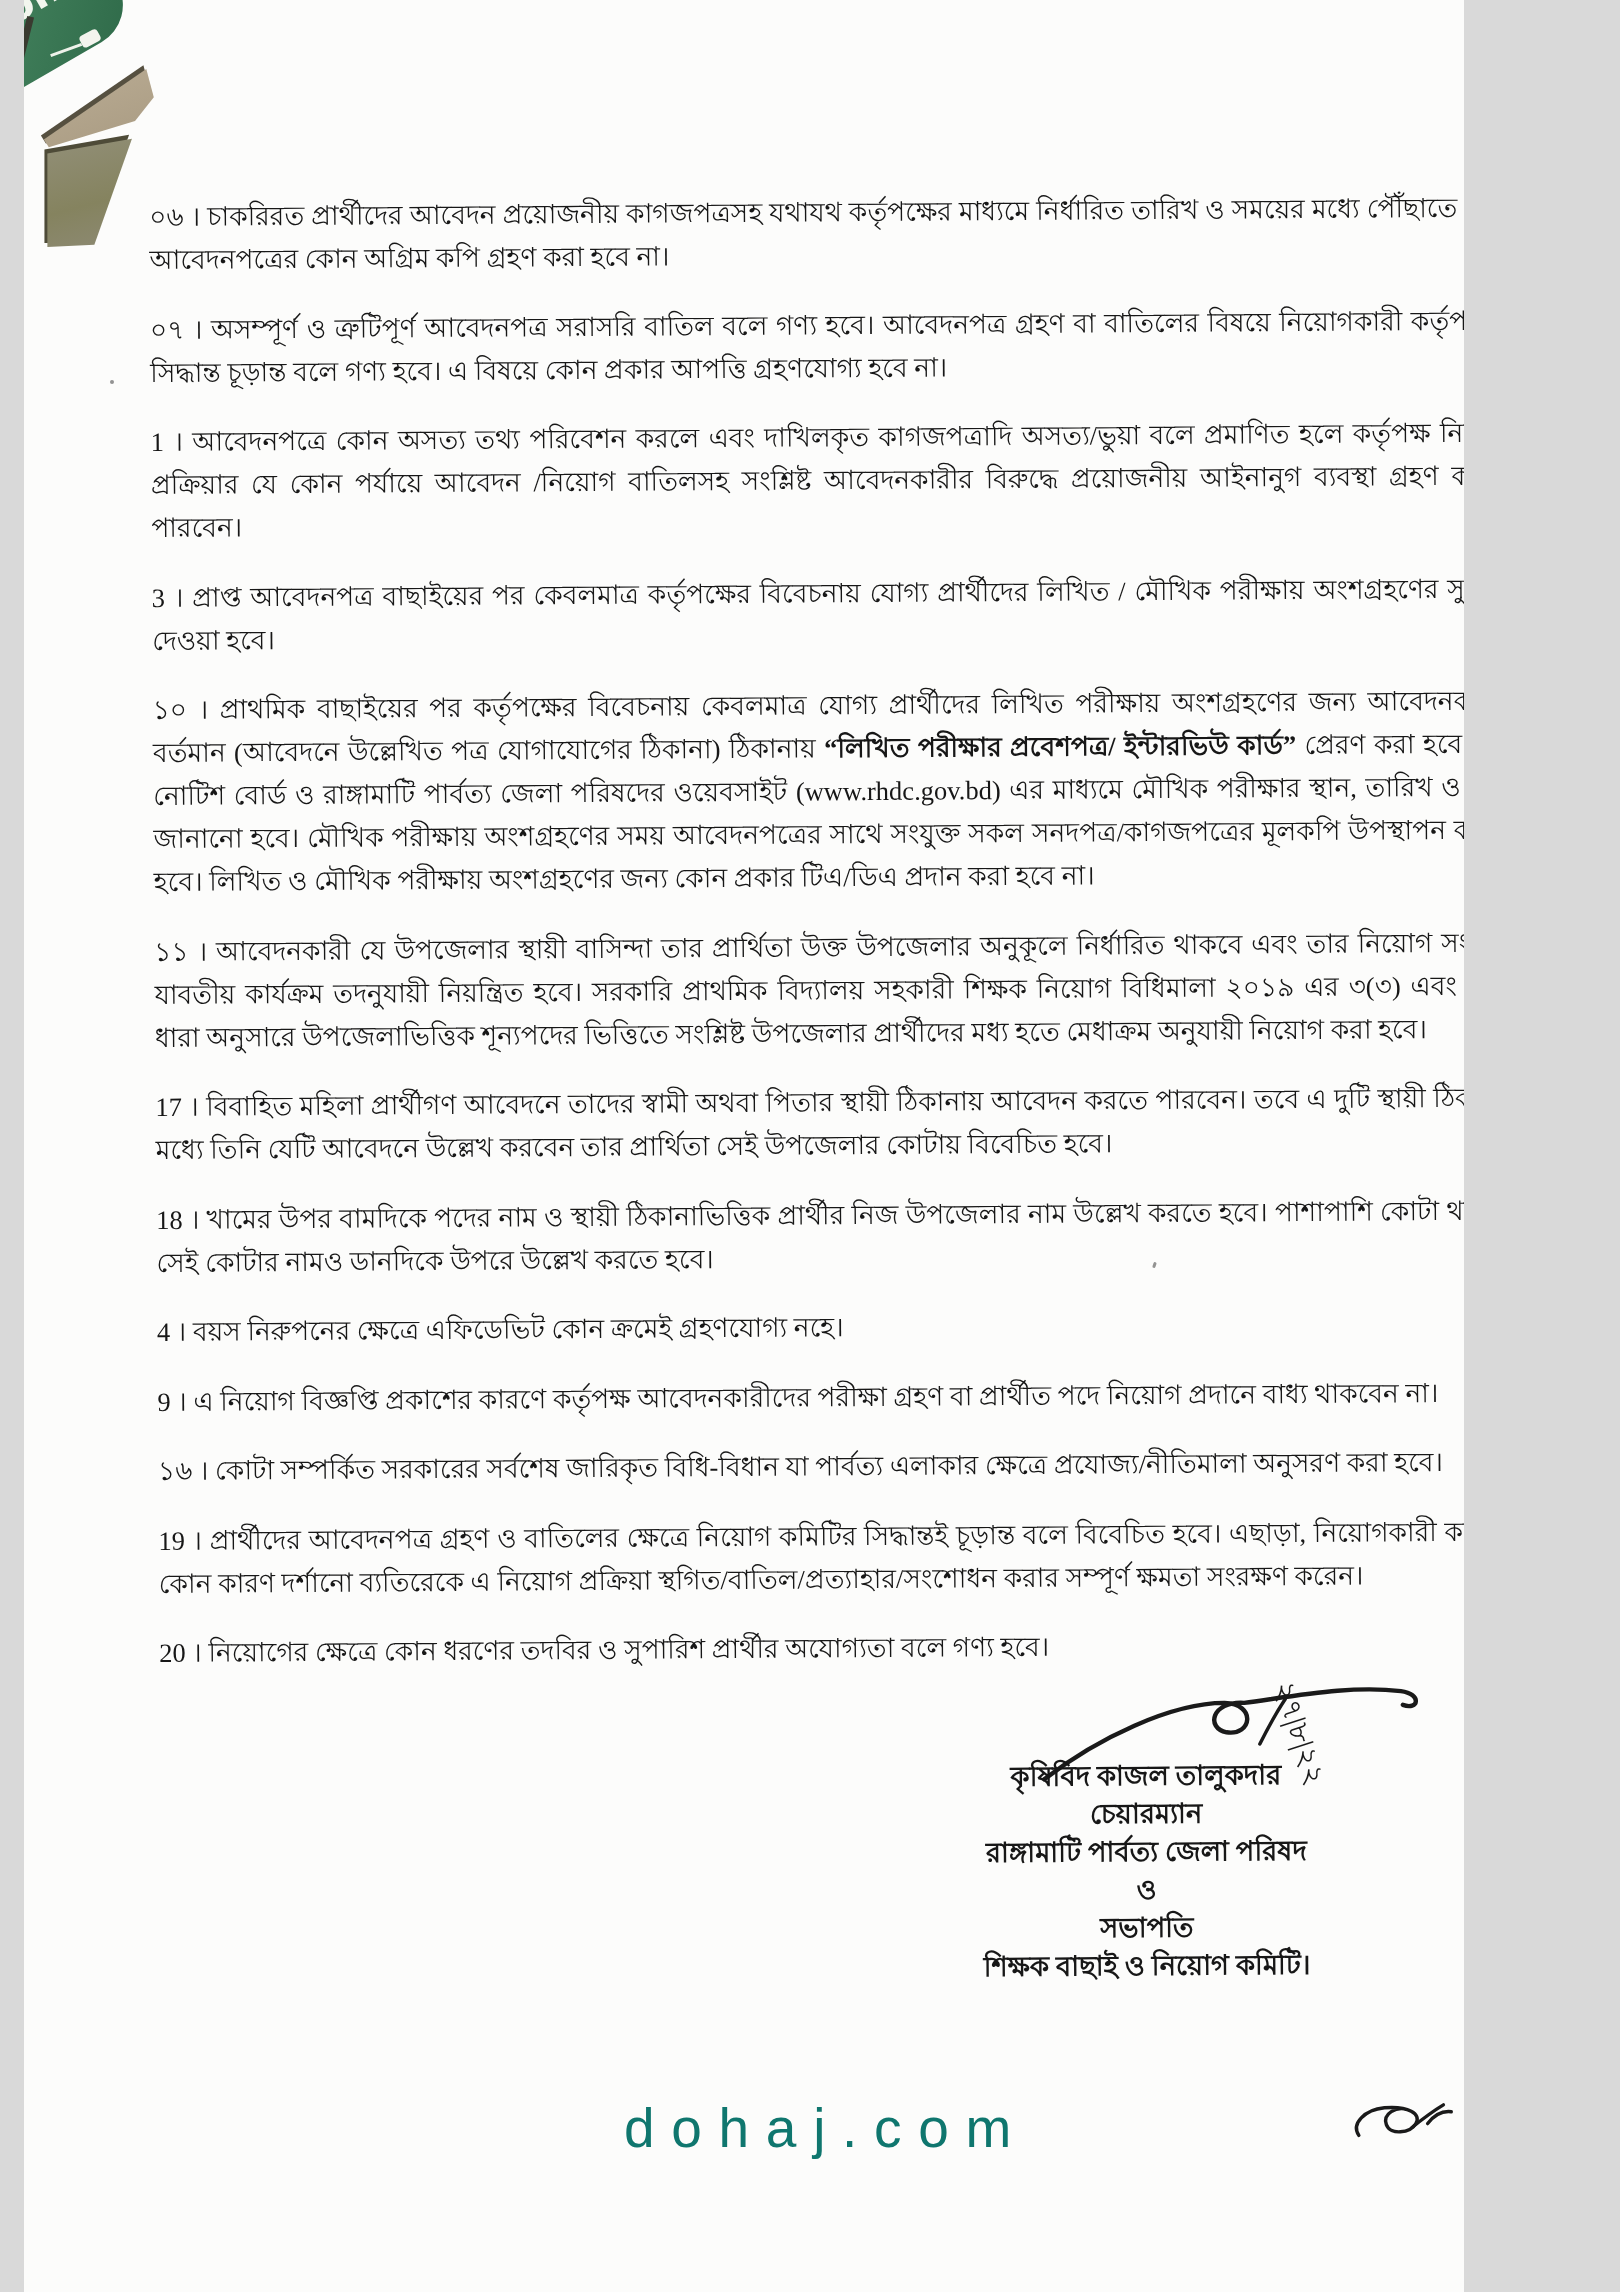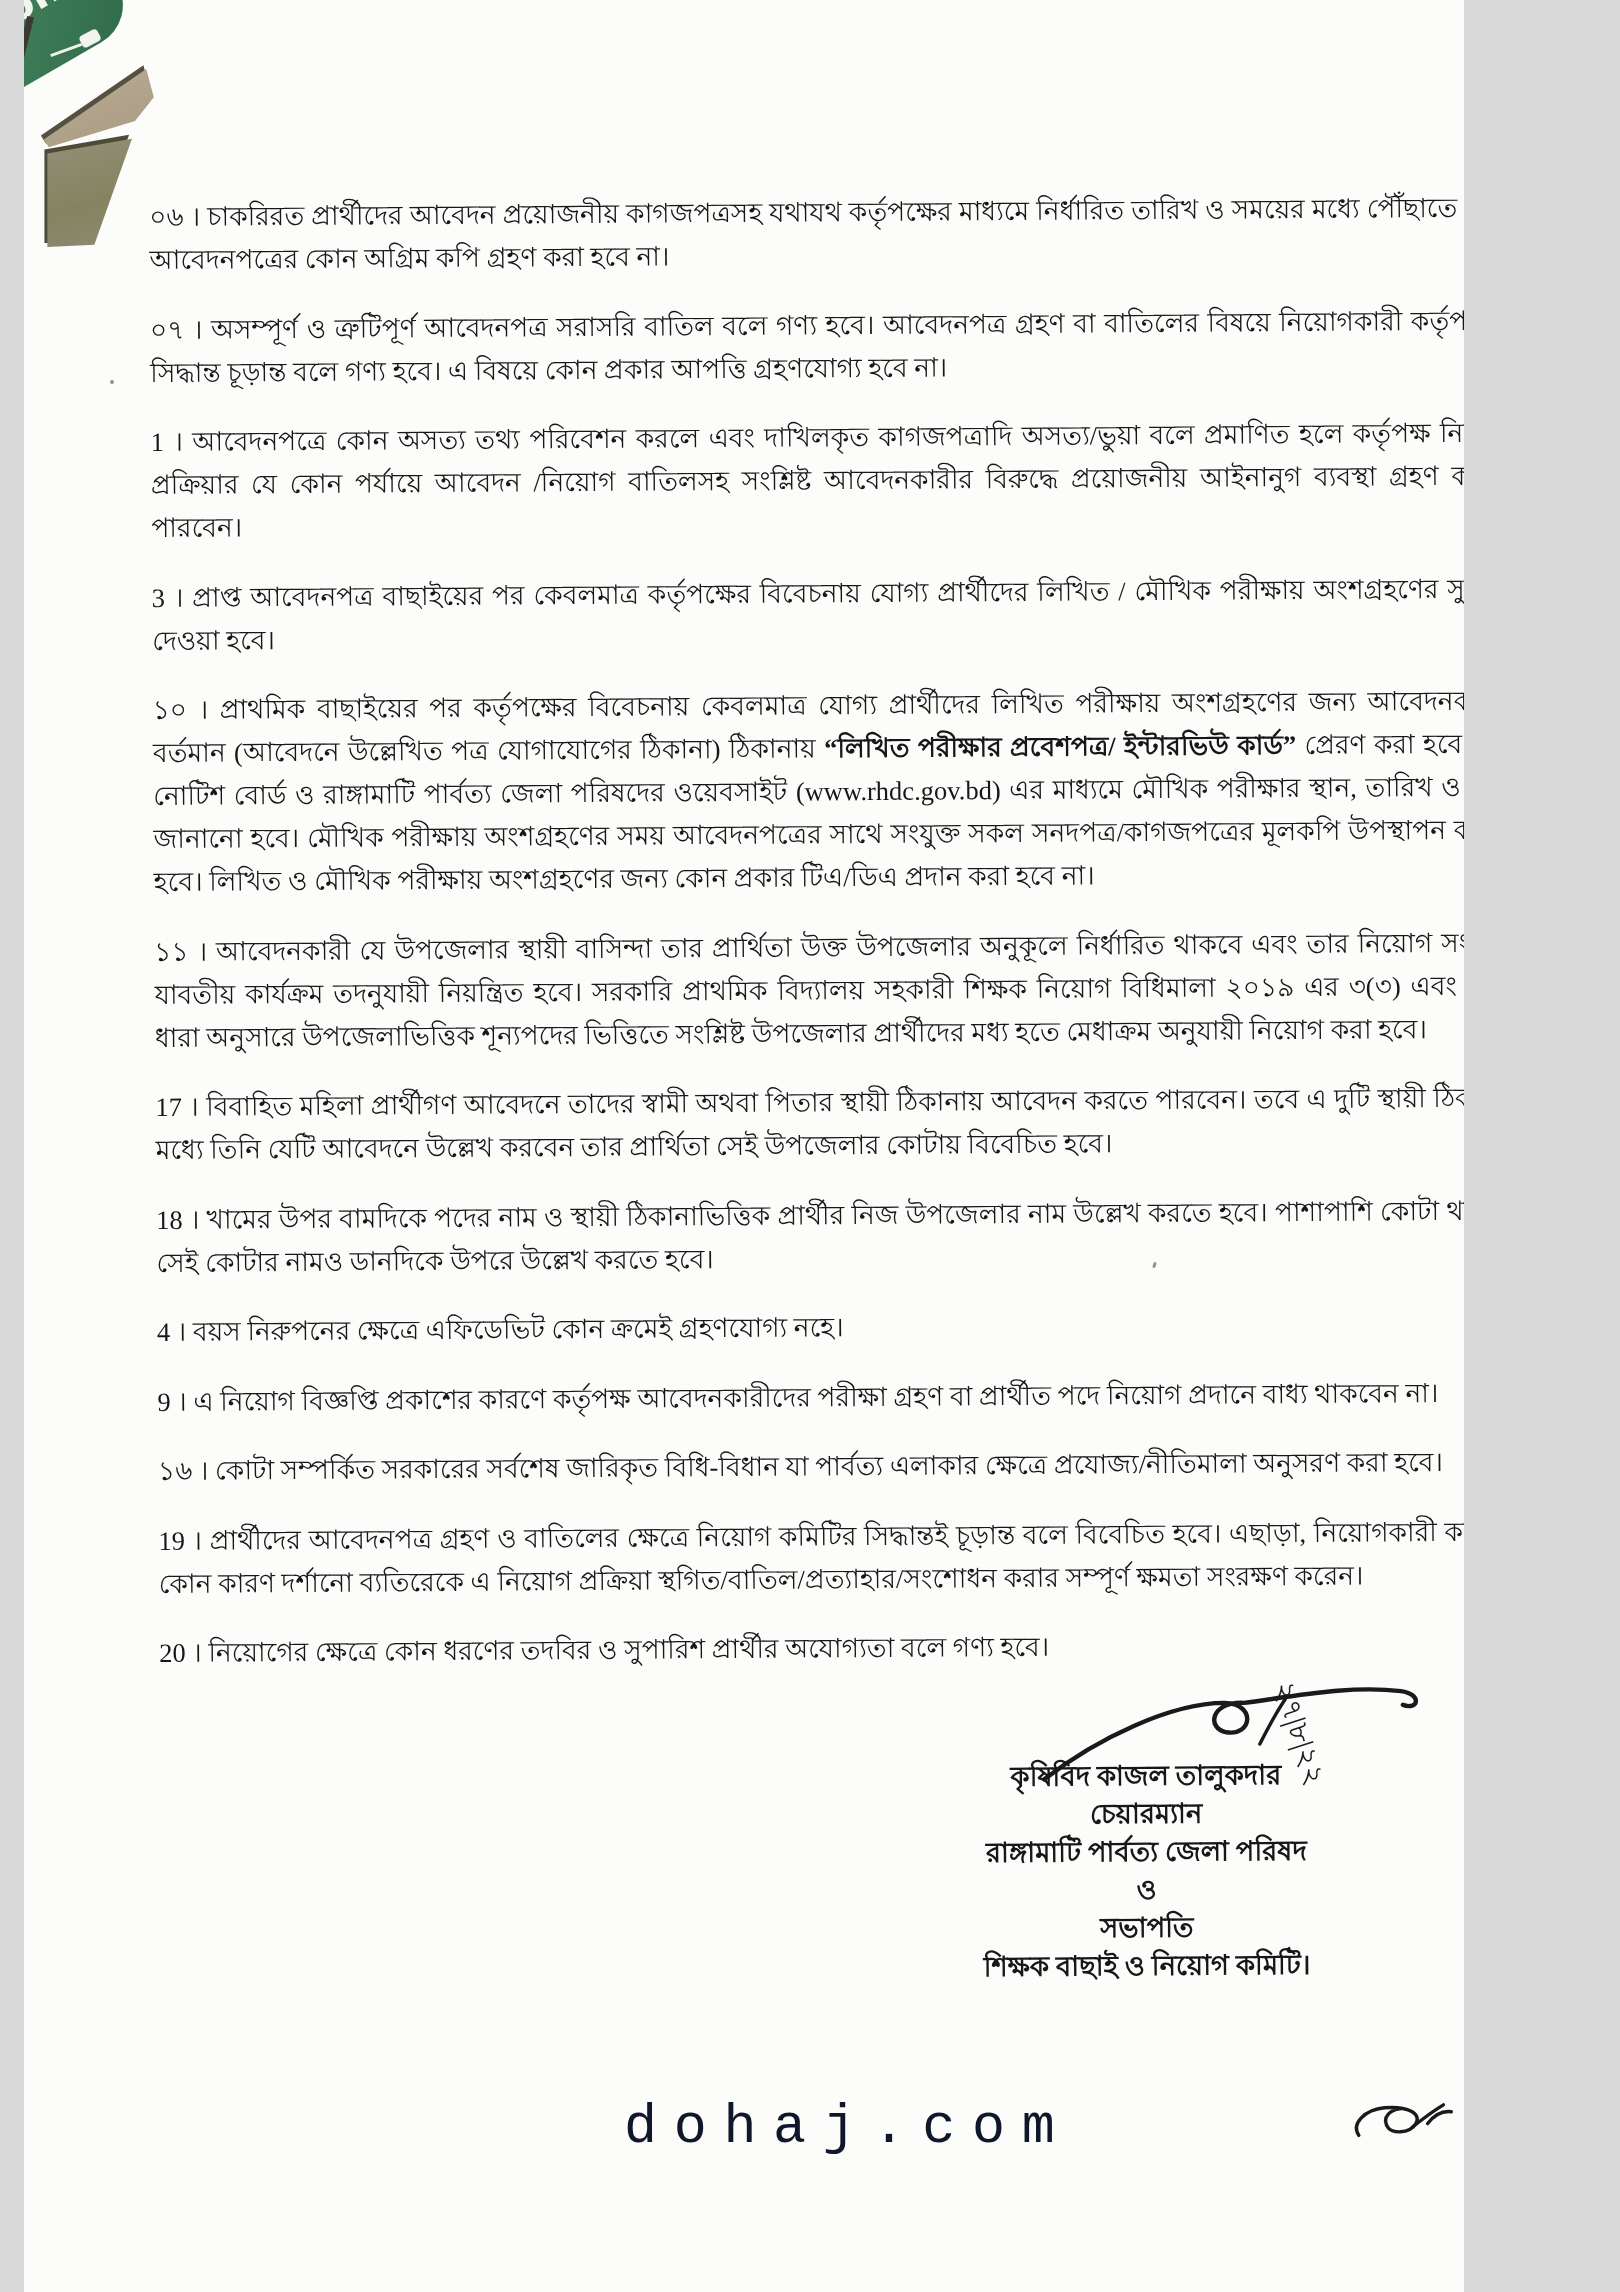--- a/index.html
+++ b/index.html
@@ -31,22 +31,22 @@
   }
   .sig-block {
     position:absolute; left:870px; top:1757px; width:505px;
     text-align:center; font-size:27.4px; font-weight:bold; line-height:38px;
     transform:rotate(-0.4deg);
   }
 
   
   .watermark {
     position:absolute; left:600px; top:2096px;
-    font-family:Liberation Mono, monospace;
-    font-size:55px; letter-spacing:16.7px; color:#0f172a;
+    font-family:Liberation Sans, sans-serif;
+    font-size:55px; letter-spacing:16.7px; color:#0f766e;
   }
 
   
   .initials { position:absolute; left:1325px; top:2096px; width:118px; height:63px; }
 
   
   .corner { position:absolute; left:0; top:0; width:216px; height:274px; pointer-events:none; }
   .badge {
     position:absolute; left:-110px; top:-86px;
     width:196px; height:167px; border-radius:43px;

